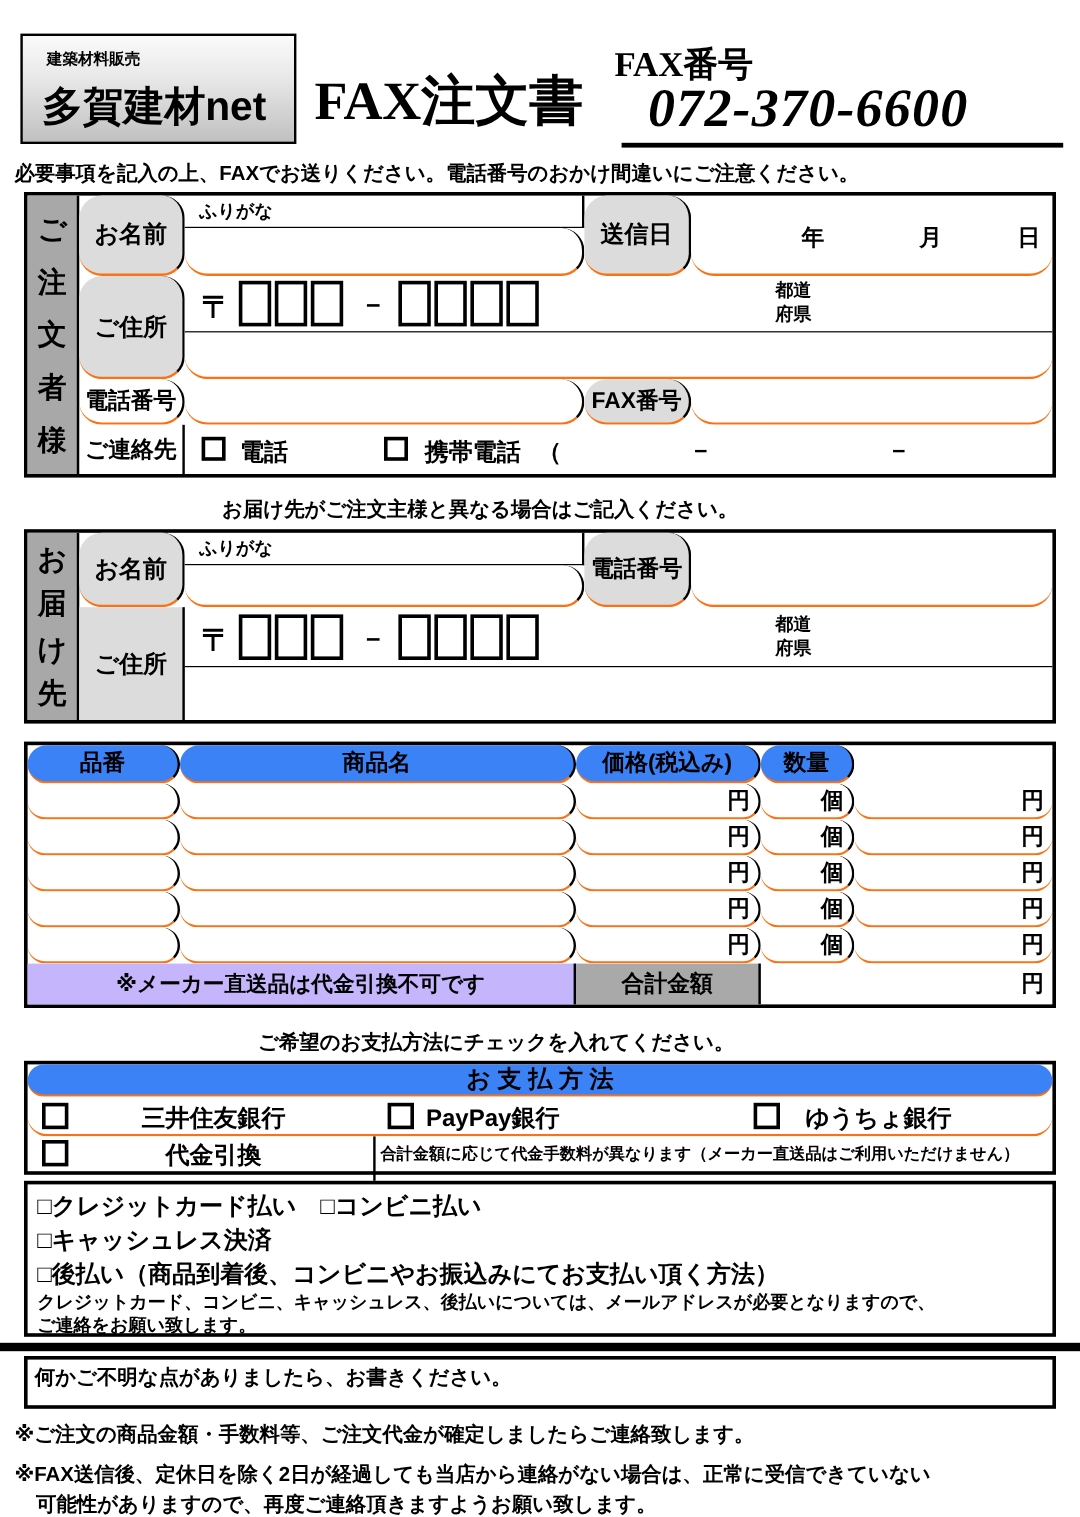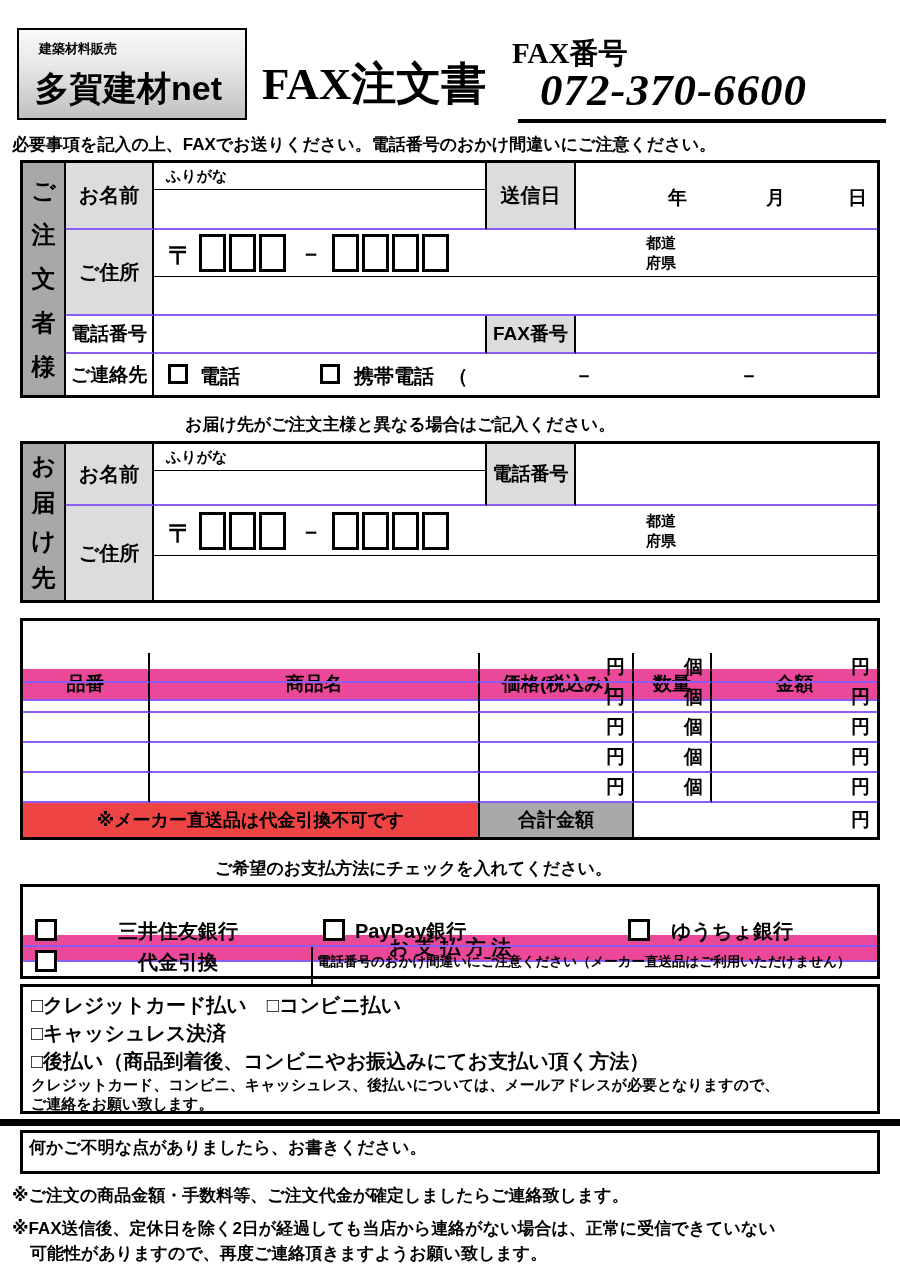--- a/index.html
+++ b/index.html
@@ -3,27 +3,27 @@
 <meta charset="utf-8">
 <style>
   html,body{margin:0;padding:0;}
   body{width:900px;height:1264px;background:#fff;position:relative;
        font-family:"Liberation Sans","DejaVu Sans",sans-serif;font-weight:bold;color:#000;}
   .abs{position:absolute;}
   .serif{font-family:"Liberation Serif","DejaVu Serif",serif;}
   .tbl{position:absolute;border:3px solid #000;box-sizing:border-box;background:#fff;}
   .cell{position:absolute;box-sizing:border-box;overflow:hidden;}
   .br{border-right:2px solid #000;}
-  .bb{border-bottom:2px solid #8b5cf6;}
+  .bb{border-bottom:2px solid #f97316;border-radius:19px;}
   .bt{border-bottom:1.5px solid #000;}
   .ctr{display:flex;align-items:center;justify-content:center;}
   .lab{background:#dcdcdc;font-size:20px;}
   .lab2{background:#dcdcdc;font-size:19px;}
   .side{background:#a8a8a8;}
-  .hd{background:#ec4899;font-size:19px;margin-top:48px;}
+  .hd{background:#3b82f6;font-size:19px;}
   .unit{display:flex;align-items:center;justify-content:flex-end;padding-right:7px;font-size:19px;}
   .pbox{position:absolute;width:27px;height:38px;border:3px solid #000;background:#fff;box-sizing:border-box;}
   .cbx{position:absolute;width:20px;height:20px;border:3px solid #000;background:#fff;box-sizing:border-box;}
   .vtext{display:flex;flex-direction:column;justify-content:space-evenly;align-items:center;font-size:24px;}
   .sm{font-size:15px;}
   .inl{position:absolute;white-space:nowrap;}
   .logo{position:absolute;left:17px;top:28px;width:230px;height:92px;border:2px solid #000;
         background:linear-gradient(180deg,#fafafa 0%,#e8e8e8 40%,#c0c0c0 100%);box-sizing:border-box;}
   .divider{position:absolute;left:0;top:1119px;width:900px;height:7px;background:#000;}
 </style>
@@ -125,21 +125,20 @@
     </div>
   </div>
   <div class="cell" style="left:131px;top:112px;width:723px;height:44px;"></div>
 </div>
 
 <div class="tbl" style="left:20px;top:618px;width:860px;height:222px;">
   <div class="cell hd br bb ctr" style="left:0;top:0;width:127px;height:32px;">品番</div>
   <div class="cell hd br bb ctr" style="left:127px;top:0;width:330px;height:32px;">商品名</div>
   <div class="cell hd br bb ctr" style="left:457px;top:0;width:154px;height:32px;">価格(税込み)</div>
   <div class="cell hd br bb ctr" style="left:611px;top:0;width:78px;height:32px;">数量</div>
-  <div class="cell hd bb ctr" style="left:689px;top:0;width:165px;height:32px;">金額</div>
 
   <div class="cell br bb" style="left:0;top:32px;width:127px;height:30px;"></div>
   <div class="cell br bb" style="left:127px;top:32px;width:330px;height:30px;"></div>
   <div class="cell br bb unit" style="left:457px;top:32px;width:154px;height:30px;">円</div>
   <div class="cell br bb unit" style="left:611px;top:32px;width:78px;height:30px;">個</div>
   <div class="cell bb unit" style="left:689px;top:32px;width:165px;height:30px;">円</div>
 
   <div class="cell br bb" style="left:0;top:62px;width:127px;height:30px;"></div>
   <div class="cell br bb" style="left:127px;top:62px;width:330px;height:30px;"></div>
   <div class="cell br bb unit" style="left:457px;top:62px;width:154px;height:30px;">円</div>
@@ -157,42 +156,42 @@
   <div class="cell br bb unit" style="left:457px;top:122px;width:154px;height:30px;">円</div>
   <div class="cell br bb unit" style="left:611px;top:122px;width:78px;height:30px;">個</div>
   <div class="cell bb unit" style="left:689px;top:122px;width:165px;height:30px;">円</div>
 
   <div class="cell br bb" style="left:0;top:152px;width:127px;height:30px;"></div>
   <div class="cell br bb" style="left:127px;top:152px;width:330px;height:30px;"></div>
   <div class="cell br bb unit" style="left:457px;top:152px;width:154px;height:30px;">円</div>
   <div class="cell br bb unit" style="left:611px;top:152px;width:78px;height:30px;">個</div>
   <div class="cell bb unit" style="left:689px;top:152px;width:165px;height:30px;">円</div>
 
-  <div class="cell br ctr" style="left:0;top:182px;width:457px;height:34px;background:#ef4444;font-size:18px;">※メーカー直送品は代金引換不可です</div>
+  <div class="cell br ctr" style="left:0;top:182px;width:457px;height:34px;background:#c4b5fd;font-size:18px;">※メーカー直送品は代金引換不可です</div>
   <div class="cell br ctr" style="left:457px;top:182px;width:154px;height:34px;background:#a9a9a9;font-size:19px;">合計金額</div>
   <div class="cell unit" style="left:611px;top:182px;width:243px;height:34px;">円</div>
 </div>
 
 <div class="abs" style="left:215px;top:857px;font-size:17px;text-align:right;">ご希望のお支払方法にチェックを入れてください。</div>
 
 <div class="tbl" style="left:20px;top:884px;width:860px;height:95px;">
   <div class="cell hd bb ctr" style="left:0;top:0;width:854px;height:27px;font-size:20px;">お 支 払 方 法</div>
   <div class="cell bb" style="left:0;top:27px;width:854px;height:33px;">
     <div class="cbx" style="left:12px;top:5px;width:22px;height:22px;"></div>
     <span class="inl ctr" style="left:75px;top:4px;width:160px;font-size:20px;">三井住友銀行</span>
     <div class="cbx" style="left:300px;top:5px;width:22px;height:22px;"></div>
     <span class="inl" style="left:332px;top:4px;font-size:20px;">PayPay銀行</span>
     <div class="cbx" style="left:605px;top:5px;width:22px;height:22px;"></div>
     <span class="inl" style="left:648px;top:4px;font-size:20px;">ゆうちょ銀行</span>
   </div>
   <div class="cell br" style="left:0;top:60px;width:290px;height:46px;">
     <div class="cbx" style="left:12px;top:3px;width:22px;height:22px;"></div>
     <span class="inl ctr" style="left:75px;top:2px;width:160px;font-size:20px;">代金引換</span>
   </div>
-  <div class="cell" style="left:290px;top:60px;width:564px;height:29px;display:flex;align-items:center;padding-left:4px;font-size:13.5px;white-space:nowrap;">電話番号のおかけ間違いにご注意ください（メーカー直送品はご利用いただけません）</div>
+  <div class="cell" style="left:290px;top:60px;width:564px;height:29px;display:flex;align-items:center;padding-left:4px;font-size:13.5px;white-space:nowrap;">合計金額に応じて代金手数料が異なります（メーカー直送品はご利用いただけません）</div>
 </div>
 
 <div class="tbl" style="left:20px;top:984px;width:860px;height:130px;">
   <div class="inl" style="left:8px;top:33px;font-size:20px;">□キャッシュレス決済</div>
   <div class="inl" style="left:8px;top:5px;font-size:20px;">□クレジットカード払い　□コンビニ払い</div>
   <div class="inl" style="left:8px;top:61px;font-size:20px;">□後払い（商品到着後、コンビニやお振込みにてお支払い頂く方法）</div>
   <div class="inl sm" style="left:8px;top:89px;">クレジットカード、コンビニ、キャッシュレス、後払いについては、メールアドレスが必要となりますので、</div>
   <div class="inl sm" style="left:8px;top:108px;">ご連絡をお願い致します。</div>
 </div>
 

